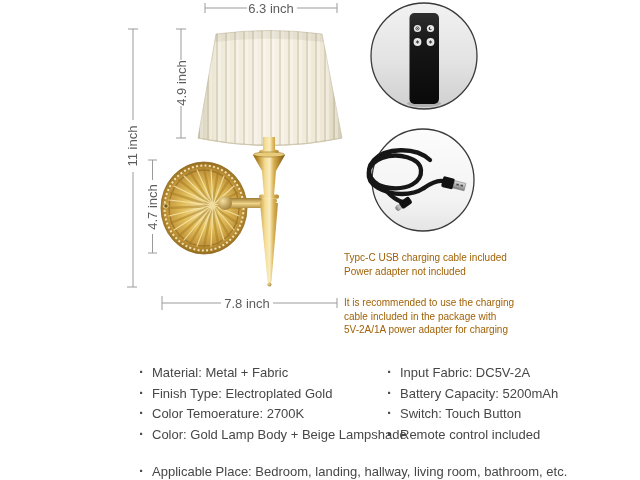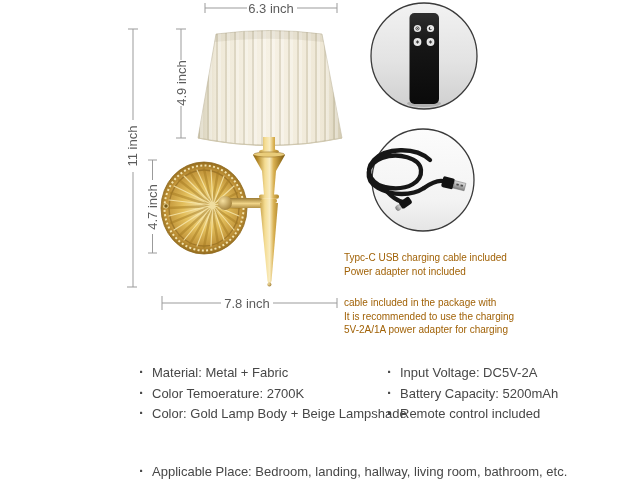--- a/index.html
+++ b/index.html
@@ -198,34 +198,36 @@
       </g>
     </g>
   </svg>
 
   <div class="note" style="left:344px; top:251px;">
     <div>Typc-C USB charging cable included</div>
     <div>Power adapter not included</div>
   </div>
 
   <div class="note tight" style="left:344px; top:296px;">
+    <div>It is recommended to use the charging</div>
     <div>cable included in the package with</div>
-    <div>It is recommended to use the charging</div>
     <div>5V-2A/1A power adapter for charging</div>
   </div>
 
   <ul class="speclist" style="left:139px; top:362px;">
     <li><span class="blt">·</span><span>Material: Metal + Fabric</span></li>
+    <li><span class="blt">·</span><span>Finish Type: Electroplated Gold</span></li>
     <li><span class="blt">·</span><span>Color Temoerature: 2700K</span></li>
     <li><span class="blt">·</span><span>Color: Gold Lamp Body + Beige Lampshade</span></li>
   </ul>
 
   <ul class="speclist" style="left:387px; top:362px;">
-    <li><span class="blt">·</span><span>Input Voltage: DC5V-2A</span></li>
+    <li><span class="blt">·</span><span>Input Fabric: DC5V-2A</span></li>
     <li><span class="blt">·</span><span>Battery Capacity: 5200mAh</span></li>
+    <li><span class="blt">·</span><span>Switch: Touch Button</span></li>
     <li><span class="blt">·</span><span>Remote control included</span></li>
   </ul>
 
   <ul class="speclist" style="left:139px; top:461px;">
     <li><span class="blt">·</span><span>Applicable Place: Bedroom, landing, hallway, living room, bathroom, etc.</span></li>
   </ul>
 
 </div>
 
 </body></html>

